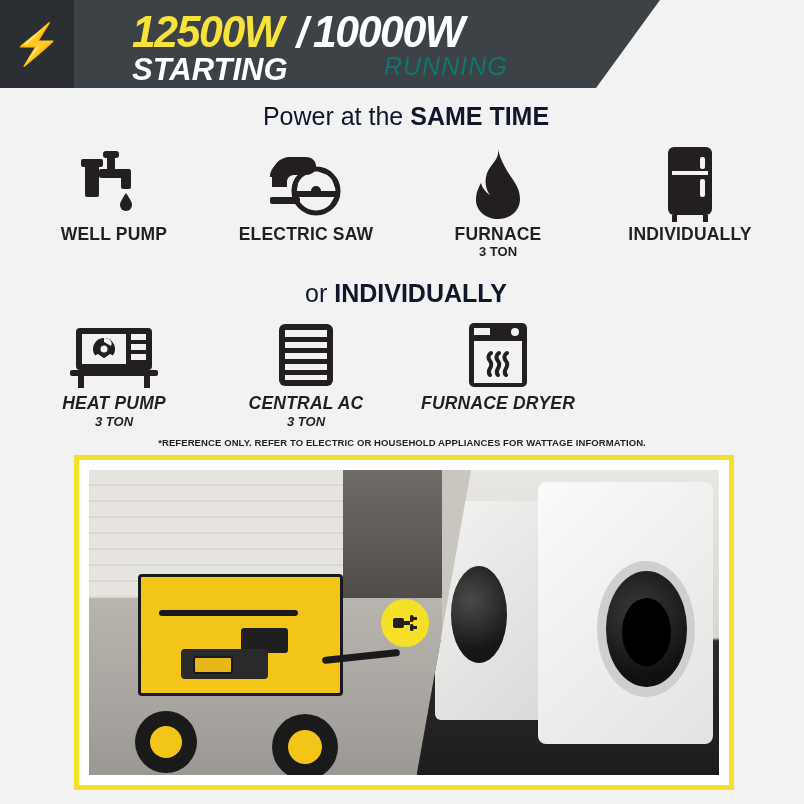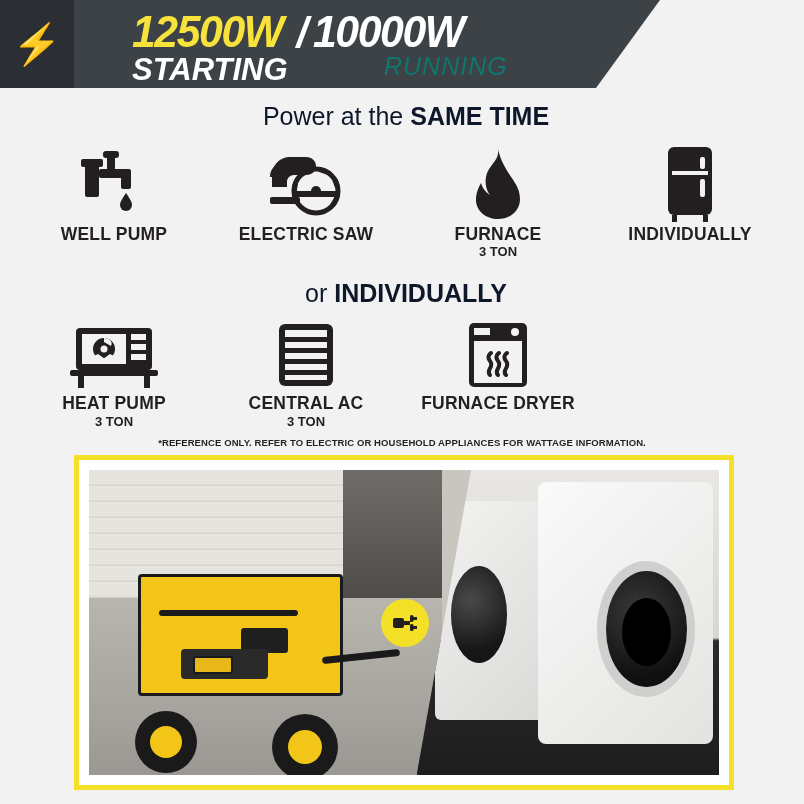--- a/index.html
+++ b/index.html
@@ -136,21 +136,21 @@
     line-height: 1.05;
     margin-top: 0;
   }
   .cell-sub {
     font-size: 13px;
     font-weight: 900;
     color: #231f20;
     text-align: left;
     margin-top: 1px;
   }
-  .grid2 { margin-top: 8px; }
+  .grid2 { margin-top: 8px; font-style: italic; }
   .grid2 .icon-wrap { height: 78px; }
 
   
   .footnote {
     text-align: center;
     font-size: 9.5px;
     font-weight: 700;
     color: #231f20;
     margin-top: 8px;
     letter-spacing: 0.1px;

